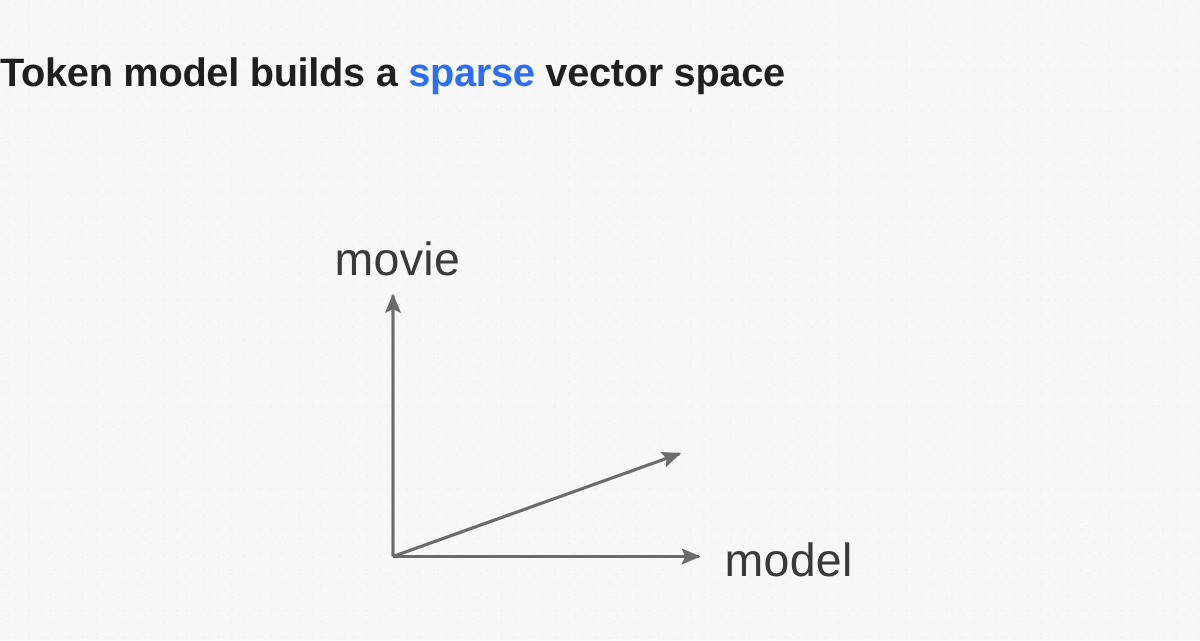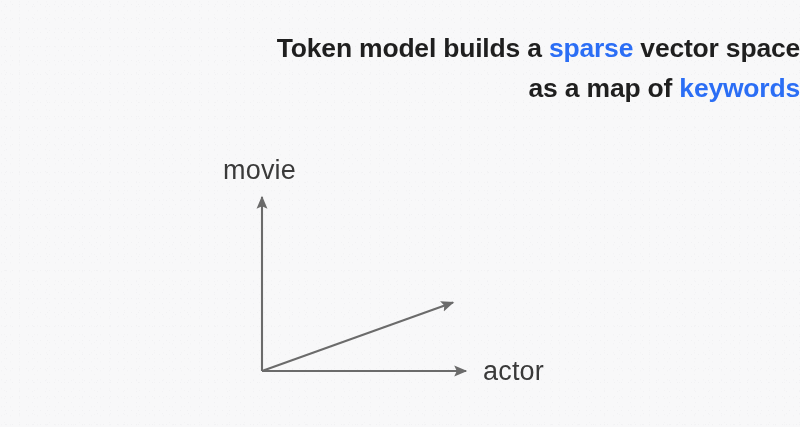--- a/index.html
+++ b/index.html
@@ -32,21 +32,21 @@
       radial-gradient(circle at 29% 81%, #efeff1 0.6px, transparent 0.7px);
     background-size: 9px 9px, 13px 11px, 7px 14px, 15px 8px;
   }
 
   
   #title-block {
     position: absolute;
     left: 0;
     top: 28px;
     width: 800px;
-    text-align: right;
+    text-align: left;
     line-height: 40px;
     font-weight: 700;
     font-size: 26.5px;
     letter-spacing: -0.2px;
     color: #1f1f1f;
     font-family: "Liberation Sans", sans-serif;
   }
   #title-block .line {
     display: block;
     white-space: nowrap;
@@ -61,39 +61,38 @@
     left: 0;
     top: 0;
     width: 800px;
     height: 427px;
   }
 
   .axis-label {
     position: absolute;
     font-family: "Liberation Sans", sans-serif;
     font-weight: 400;
-    font-size: 27px;
+    font-size: 31px;
     color: #3a3a3a;
     white-space: nowrap;
     letter-spacing: 0.2px;
   }
   #label-movie { left: 223px; top: 155px; }
   #label-music { left: 469px; top: 286px; }
   #label-actor { left: 483px; top: 356px; }
 </style>
 </head>
 <body>
 
 <div id="slide">
 
   <div id="noise-layer"></div>
 
   <div id="title-block">
     <span class="line"><span>Token model builds a </span><span class="hl">sparse</span><span> vector space</span></span>
-    <span class="line"><span>as a map of </span><span class="hl">keywords</span></span>
   </div>
 
   <div id="diagram">
 
     <svg width="800" height="427" viewBox="0 0 800 427" style="position:absolute;left:0;top:0;">
       <defs>
         <marker id="arrowhead" markerWidth="7" markerHeight="7" refX="5.6" refY="3" orient="auto" markerUnits="strokeWidth">
           <path d="M0,0.4 L6.2,3 L0,5.6 L1.2,3 Z" fill="#6b6b6b"></path>
         </marker>
       </defs>
@@ -101,16 +100,16 @@
       <line x1="262" y1="371" x2="262" y2="197" stroke="#6b6b6b" stroke-width="2.1" marker-end="url(#arrowhead)"></line>
 
       <line x1="262" y1="371" x2="466" y2="371" stroke="#6b6b6b" stroke-width="2.1" marker-end="url(#arrowhead)"></line>
 
       <line x1="262" y1="371" x2="453" y2="302.5" stroke="#6b6b6b" stroke-width="2.1" marker-end="url(#arrowhead)"></line>
     </svg>
 
     <div class="axis-label" id="label-movie">movie</div>
 
 
-    <div class="axis-label" id="label-actor">actor</div>
+    <div class="axis-label" id="label-actor">model</div>
 
   </div>
 </div>
 
 </body></html>

